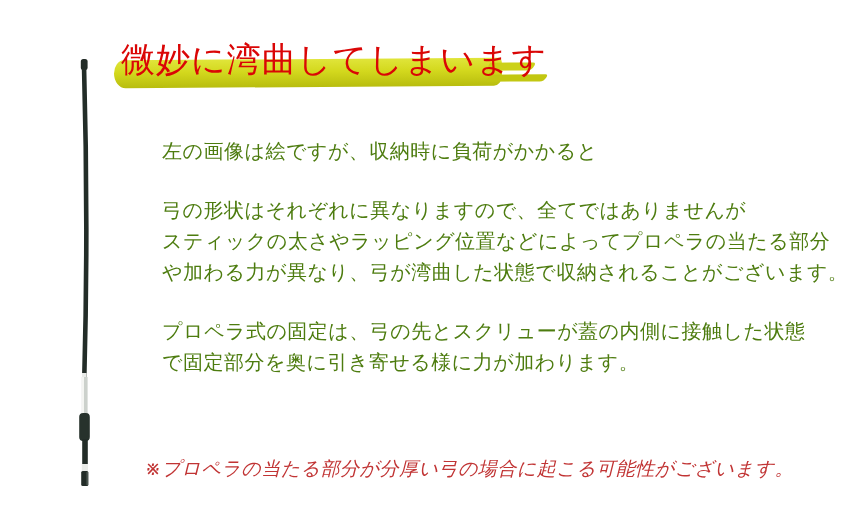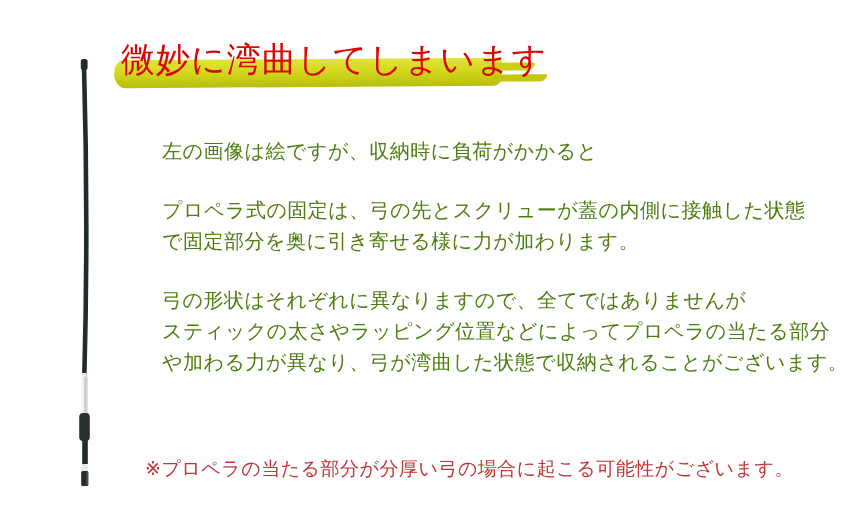--- a/index.html
+++ b/index.html
@@ -97,20 +97,21 @@
 
   
   .note {
     position: absolute;
     left: 145px;
     top: 456px;
     font-size: 19px;
     letter-spacing: 0.5px;
     color: #c13434;
     white-space: nowrap;
+    font-style: italic;
   }
 </style>
 </head>
 <body>
 
 <div class="canvas">
 
   <svg class="bow-svg" viewBox="0 0 40 435" xmlns="http://www.w3.org/2000/svg">
 
     <rect x="15.8" y="4" width="6.8" height="11" rx="2.5" fill="#232d28"></rect>
@@ -135,25 +136,25 @@
   <div class="title-wrap">
     <div class="title-highlight"></div>
     <h1 class="title-text">微妙に湾曲してしまいます</h1>
   </div>
 
   <div class="body-text">
     <div class="para">
       <div class="line">左の画像は絵ですが、収納時に負荷がかかると</div>
     </div>
     <div class="para">
-      <div class="line">プロペラ式の固定は、弓の先とスクリューが蓋の内側に接触した状態</div>
-      <div class="line">で固定部分を奥に引き寄せる様に力が加わります。</div>
-    </div>
-    <div class="para">
       <div class="line">弓の形状はそれぞれに異なりますので、全てではありませんが</div>
       <div class="line">スティックの太さやラッピング位置などによってプロペラの当たる部分</div>
       <div class="line">や加わる力が異なり、弓が湾曲した状態で収納されることがございます。</div>
+    </div>
+    <div class="para">
+      <div class="line">プロペラ式の固定は、弓の先とスクリューが蓋の内側に接触した状態</div>
+      <div class="line">で固定部分を奥に引き寄せる様に力が加わります。</div>
     </div>
   </div>
 
   <div class="note">※プロペラの当たる部分が分厚い弓の場合に起こる可能性がございます。</div>
 
 </div>
 
 </body></html>

